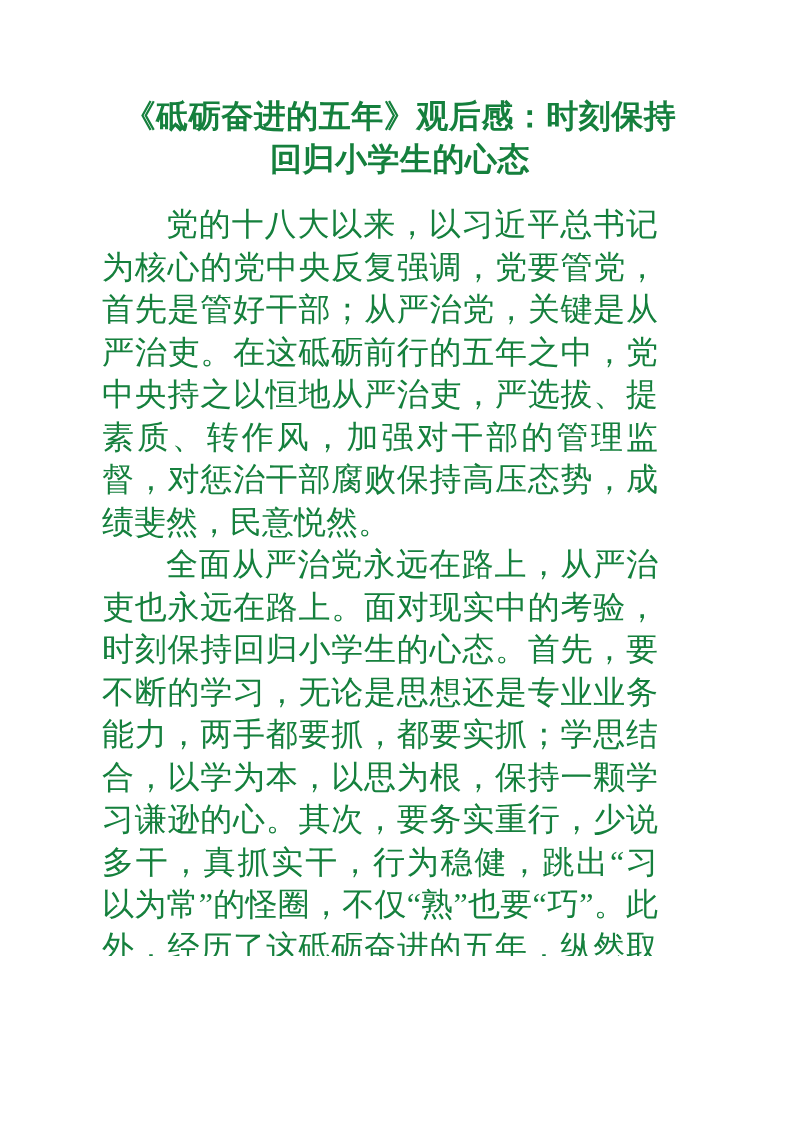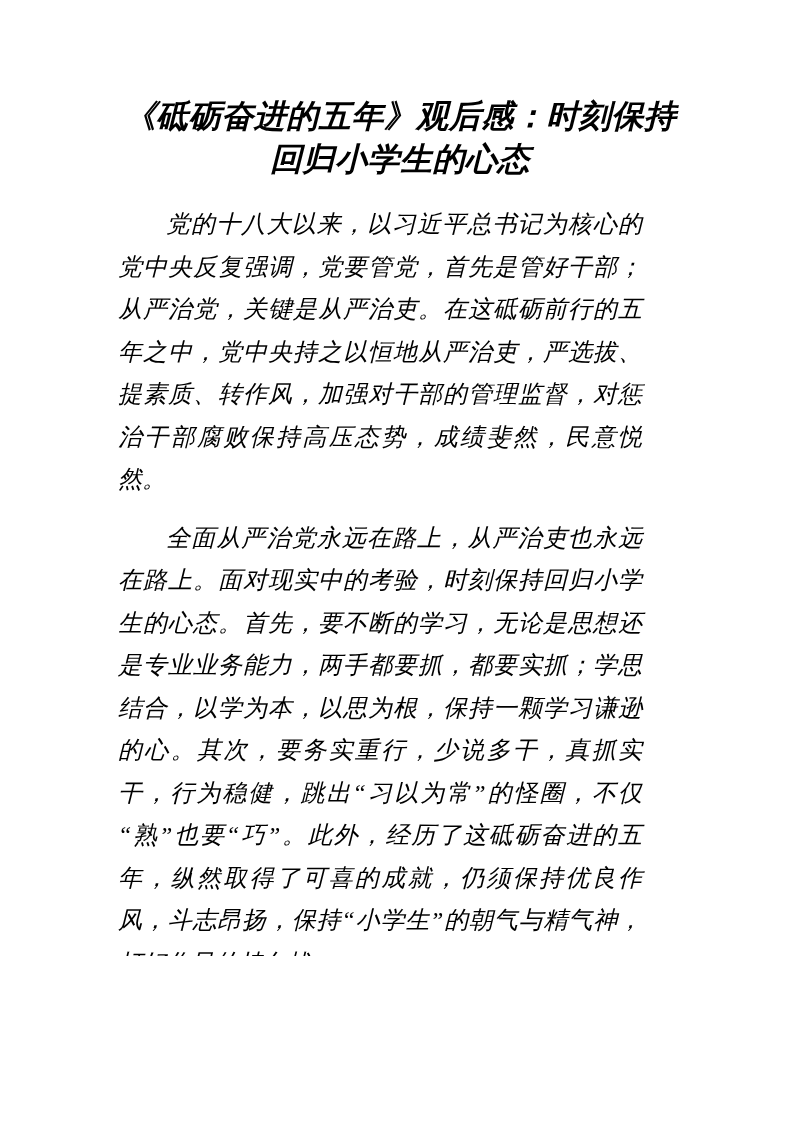--- a/index.html
+++ b/index.html
@@ -5,43 +5,42 @@
   html, body {
     margin: 0;
     padding: 0;
     background: #ffffff;
   }
   .page {
     position: relative;
     width: 800px;
     height: 956px;
     background: #ffffff;
-    color: #000000;
+    color: #15803d;
     font-family: "Liberation Serif", "DejaVu Serif", serif;
     overflow: hidden;
     box-sizing: border-box;
-    font-style: italic;
   }
   .doc-title {
     margin: 0 auto;
     padding-top: 95px;
     width: 570px;
     font-size: 32px;
     font-weight: 700;
     line-height: 1.35;
     text-align: center;
     letter-spacing: 0.5px;
   }
   .doc-body {
     width: 556px;
     margin: 22px 0 0 102px;
   }
   .doc-paragraph {
-    margin: 16px;
-    font-size: 24px;
+    margin: 0;
+    font-size: 32px;
     line-height: 42.5px;
     text-align: justify;
     text-justify: inter-character;
     text-indent: 2em;
     word-break: break-all;
     overflow-wrap: break-word;
   }
 </style>
 </head>
 <body>

